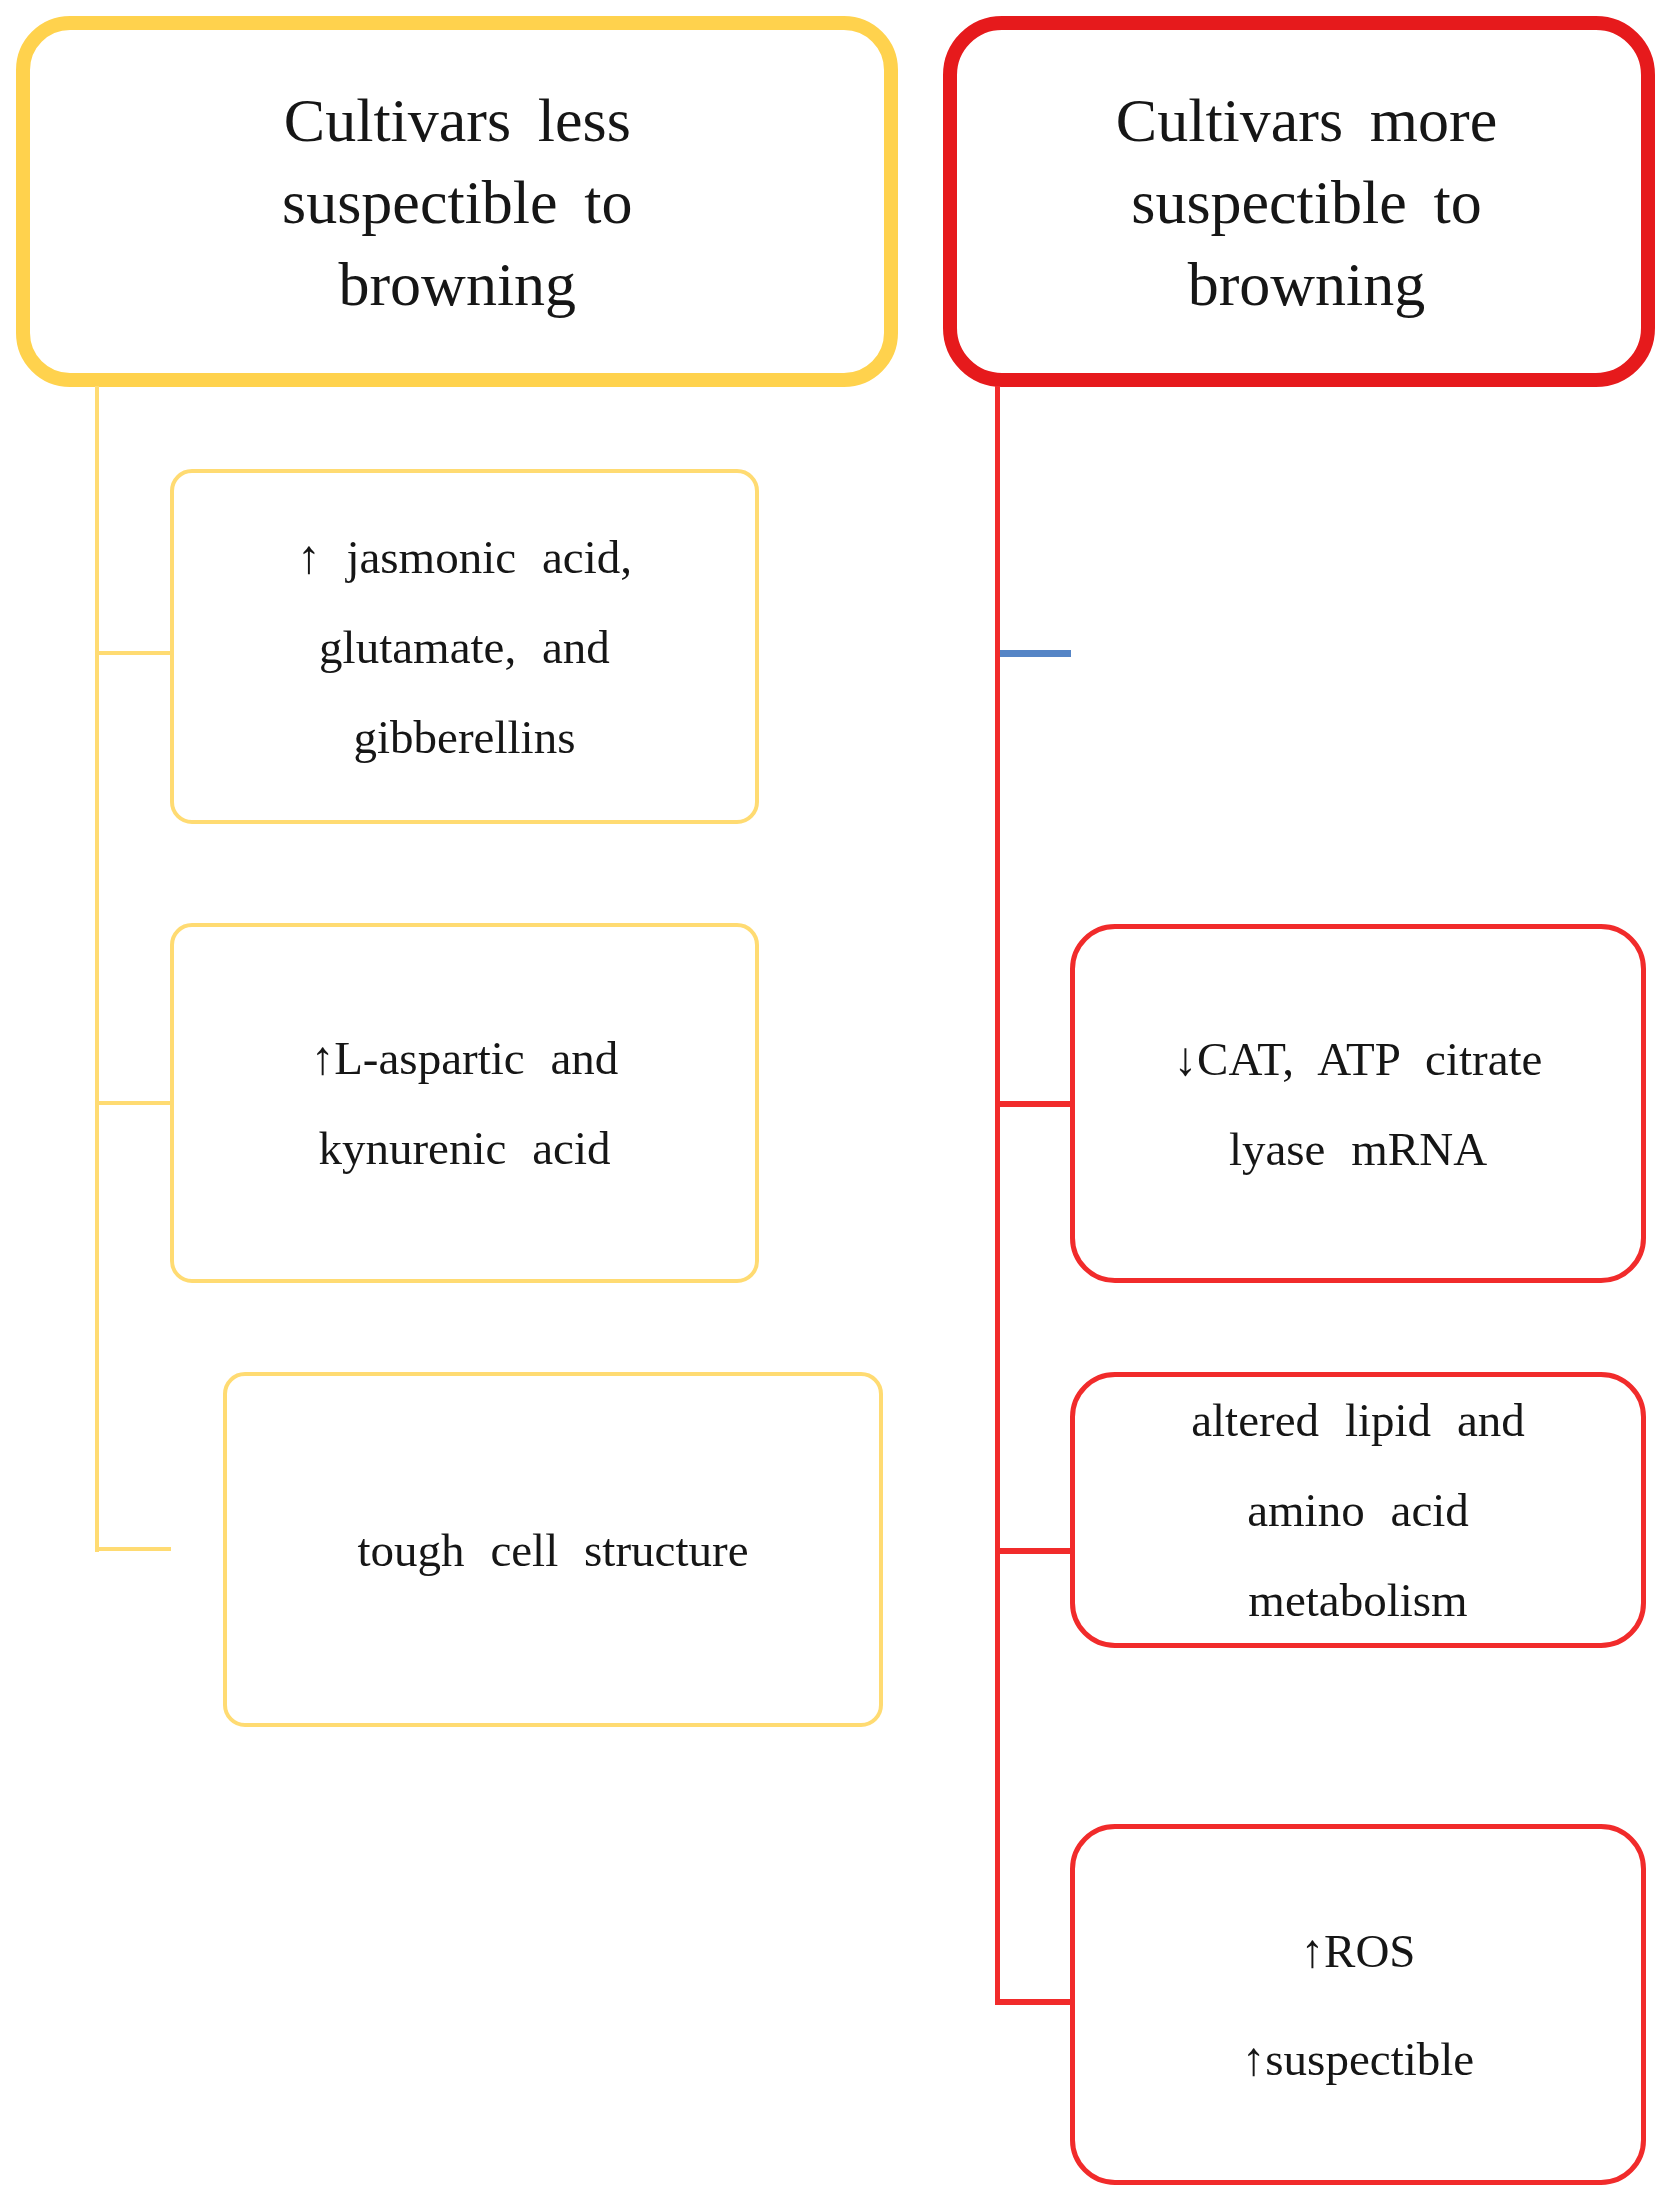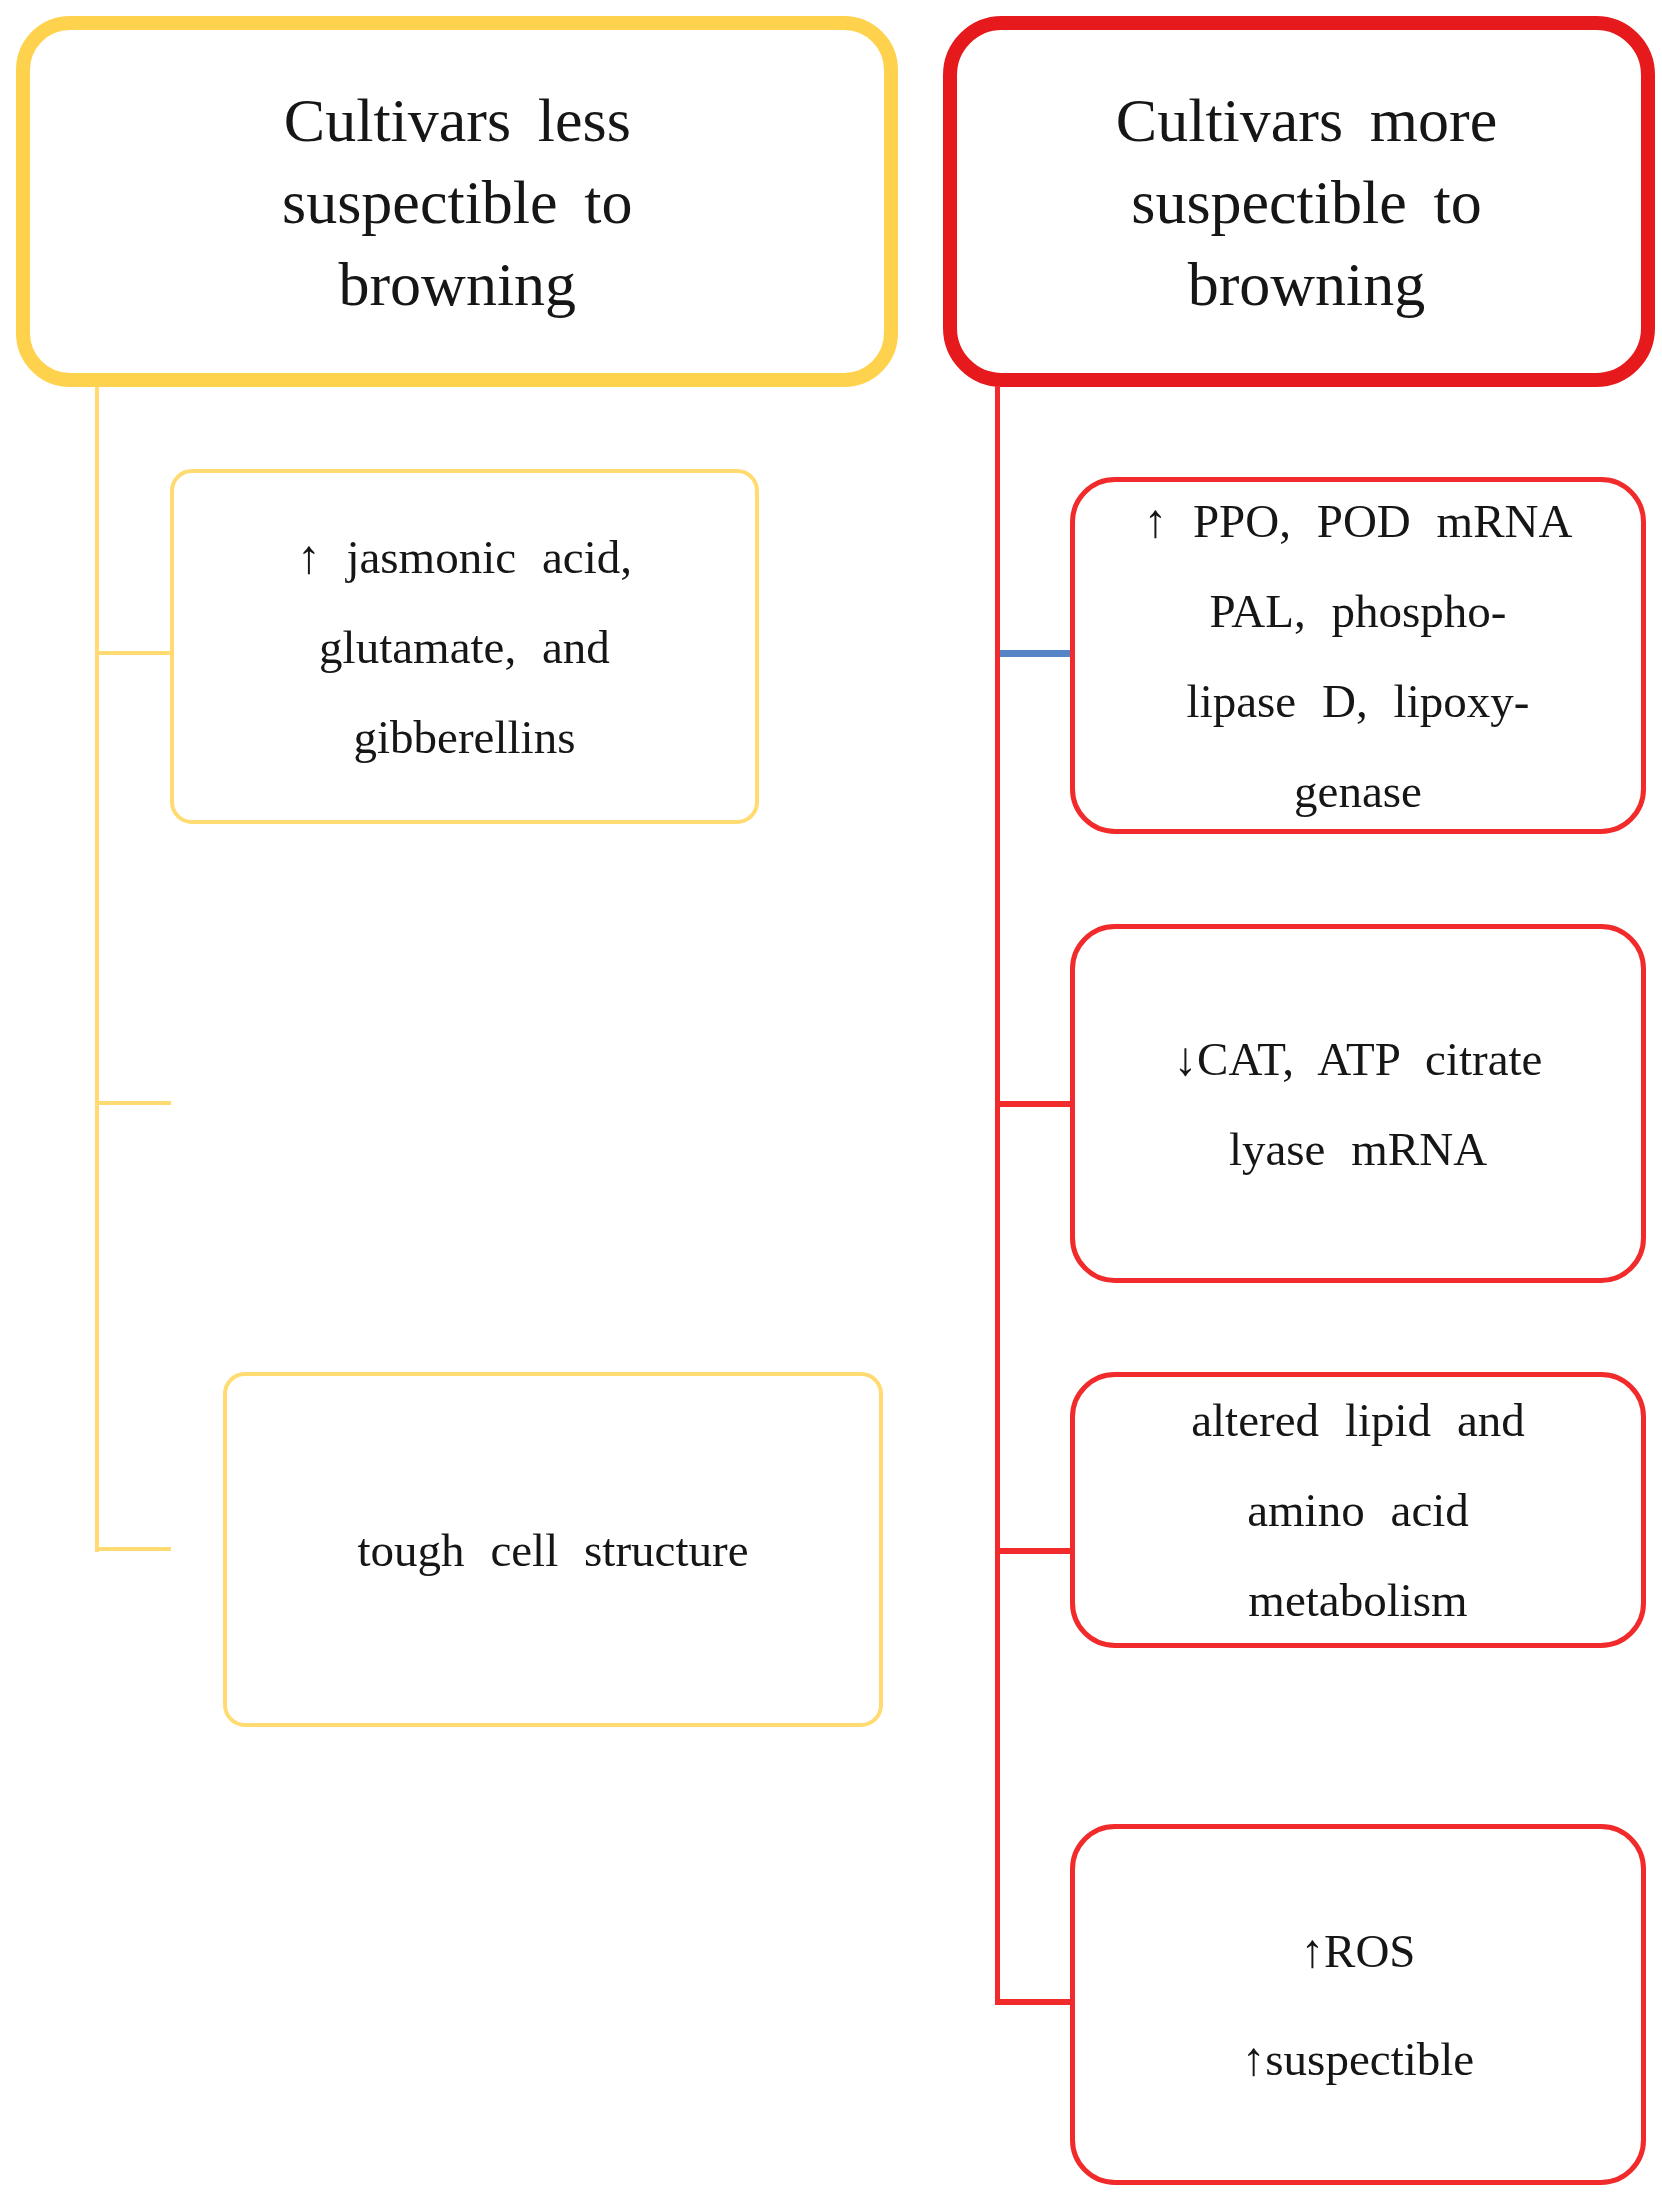--- a/index.html
+++ b/index.html
@@ -64,42 +64,40 @@
   <div id="ltrunk" class="line y-line"></div>
   <div id="lc1" class="line y-line"></div>
   <div id="lc2" class="line y-line"></div>
   <div id="lc3" class="line y-line"></div>
 
   <div id="lb1" class="box yellow-child">
     <span class="txt child-txt">↑ jasmonic acid,
 glutamate, and
 gibberellins</span>
   </div>
+  <div id="lb2" class="box yellow-child">
+    <span class="txt child-txt">↑L-aspartic and
+kynurenic acid</span>
+  </div>
   <div id="lb3" class="box yellow-child">
     <span class="txt child-txt">tough cell structure</span>
   </div>
 
   <div id="rh" class="box red-hdr">
     <span class="txt hdr-txt">Cultivars more
 suspectible to
 browning</span>
   </div>
 
   <div id="rtrunk" class="line r-line"></div>
   <div id="rc1" class="line b-line"></div>
   <div id="rc2" class="line r-line"></div>
   <div id="rc3" class="line r-line"></div>
   <div id="rc4" class="line r-line"></div>
 
-  <div id="rb1" class="box red-child">
-    <span class="txt child-txt">↑ PPO, POD mRNA
-PAL, phospho-
-lipase D, lipoxy-
-genase</span>
-  </div>
   <div id="rb2" class="box red-child">
     <span class="txt child-txt">↓CAT, ATP citrate
 lyase mRNA</span>
   </div>
   <div id="rb3" class="box red-child">
     <span class="txt child-txt">altered lipid and
 amino acid
 metabolism</span>
   </div>
   <div id="rb4" class="box red-child">

